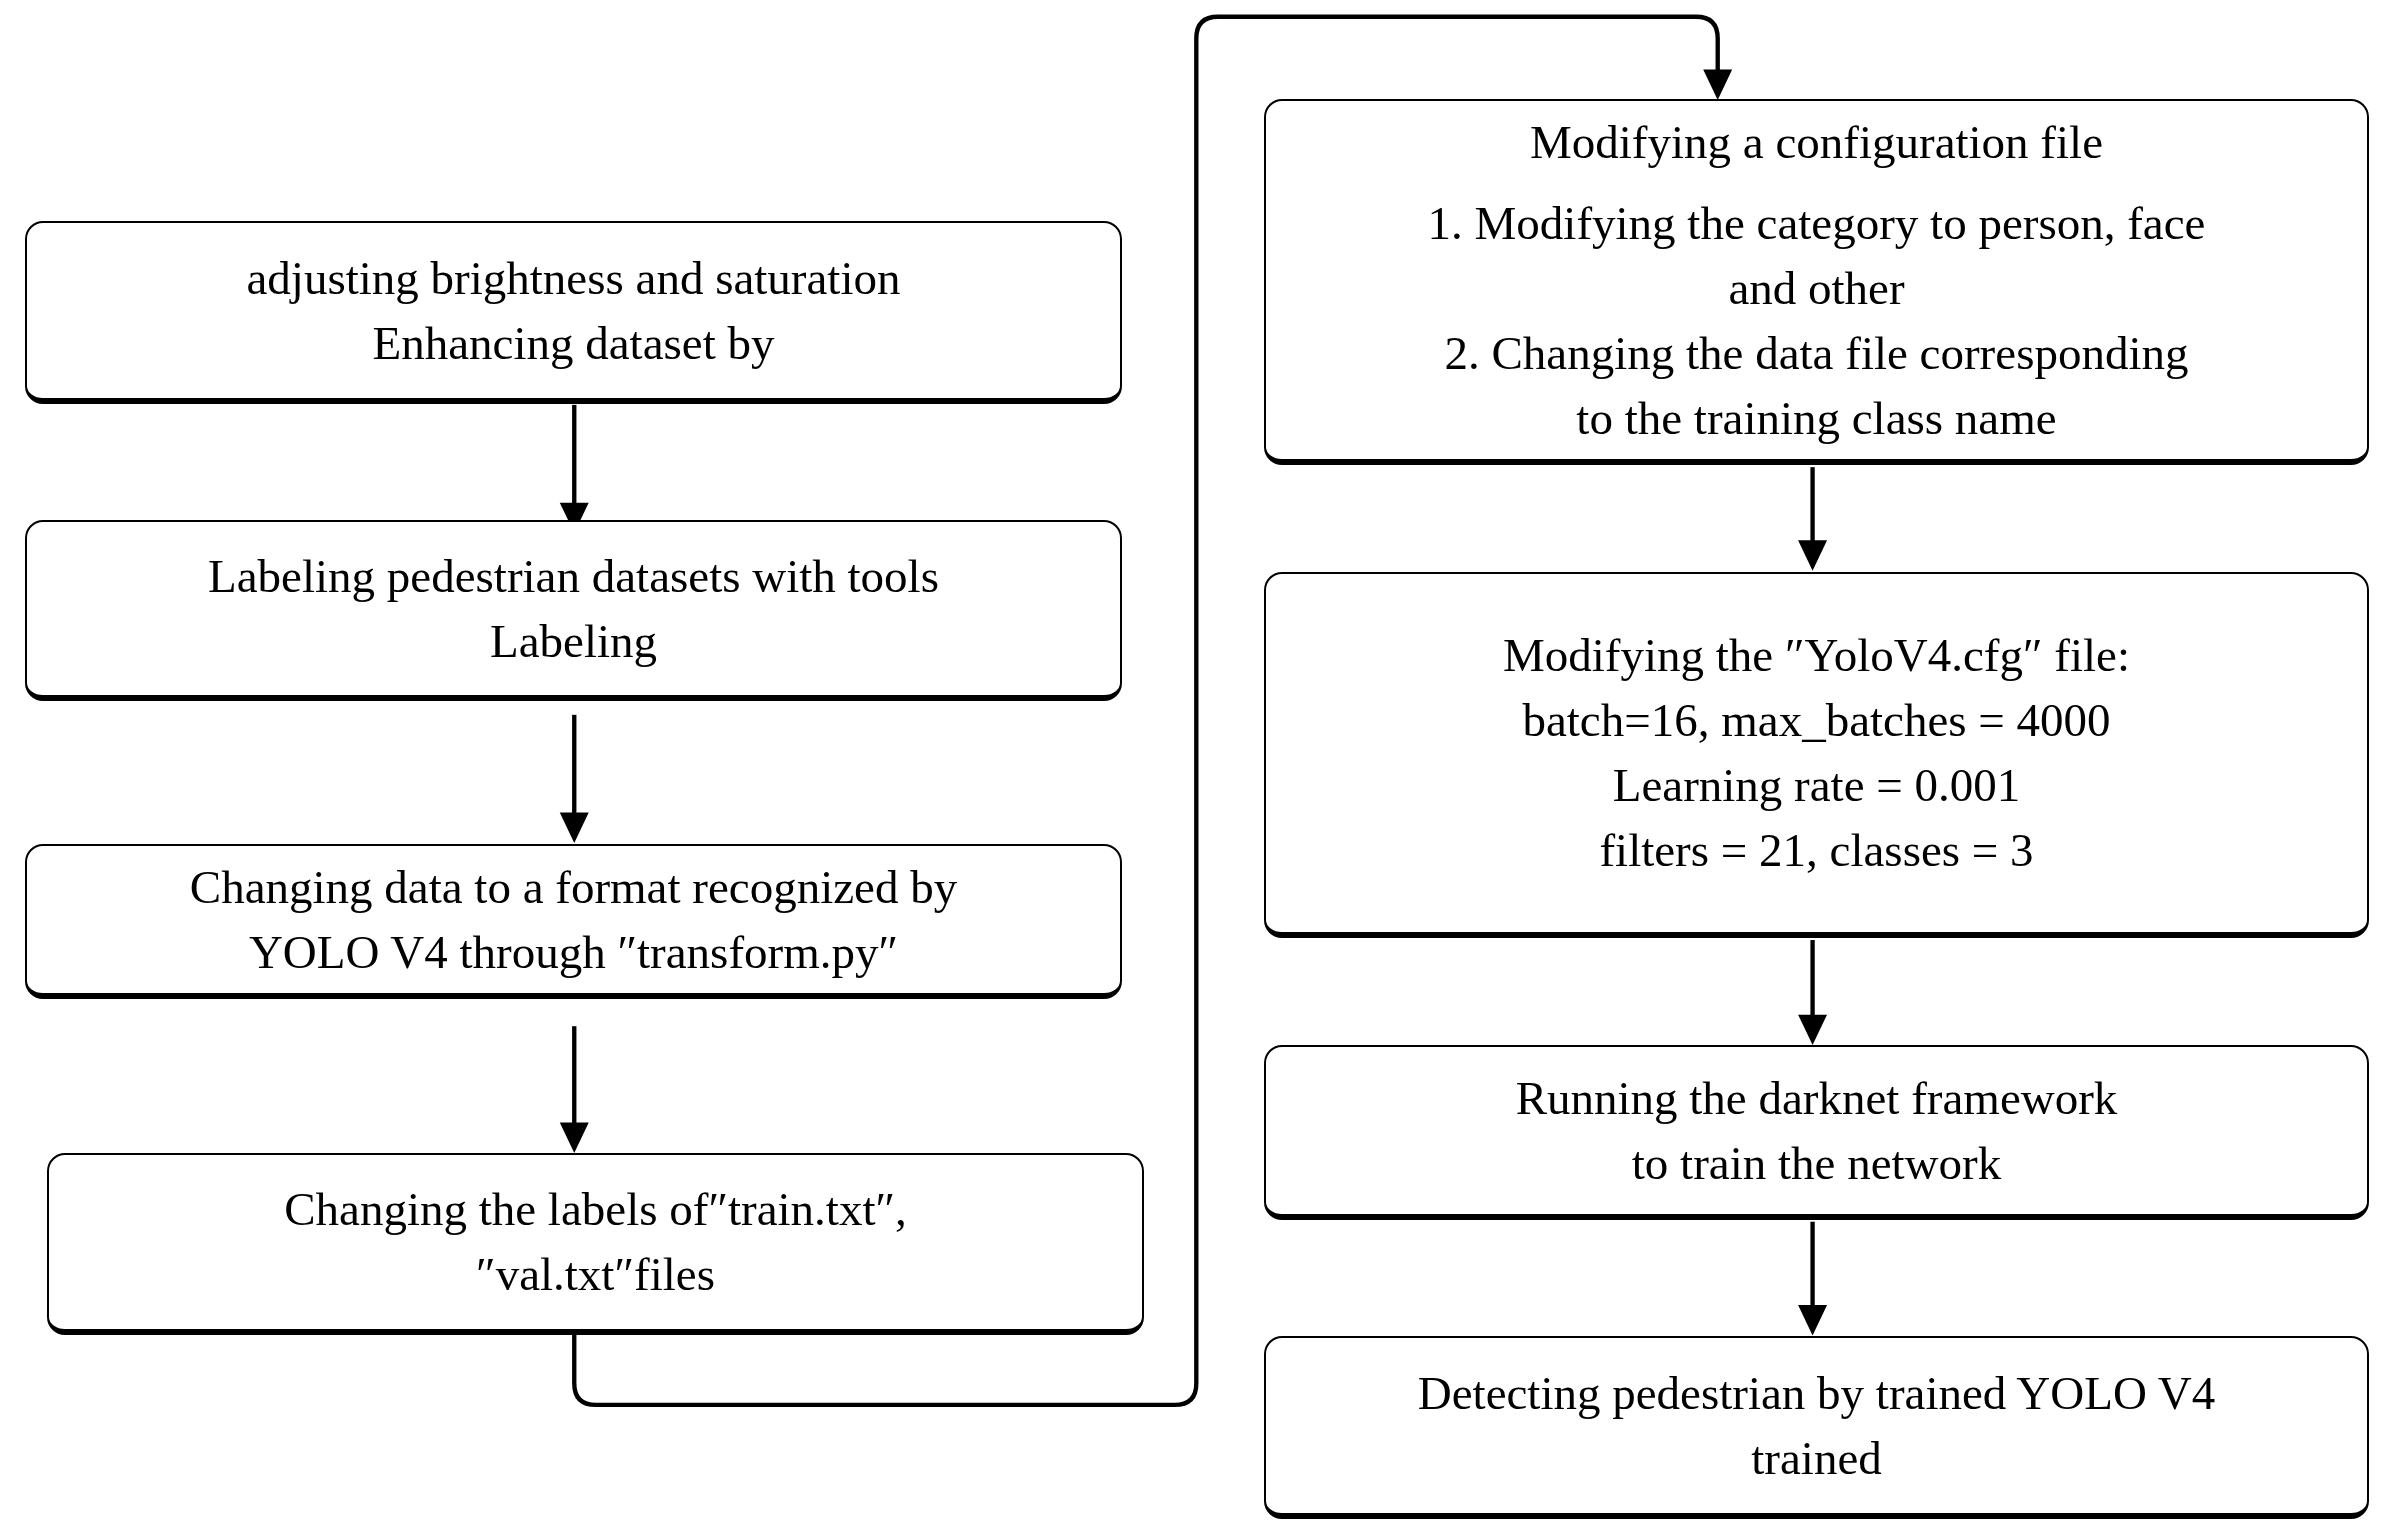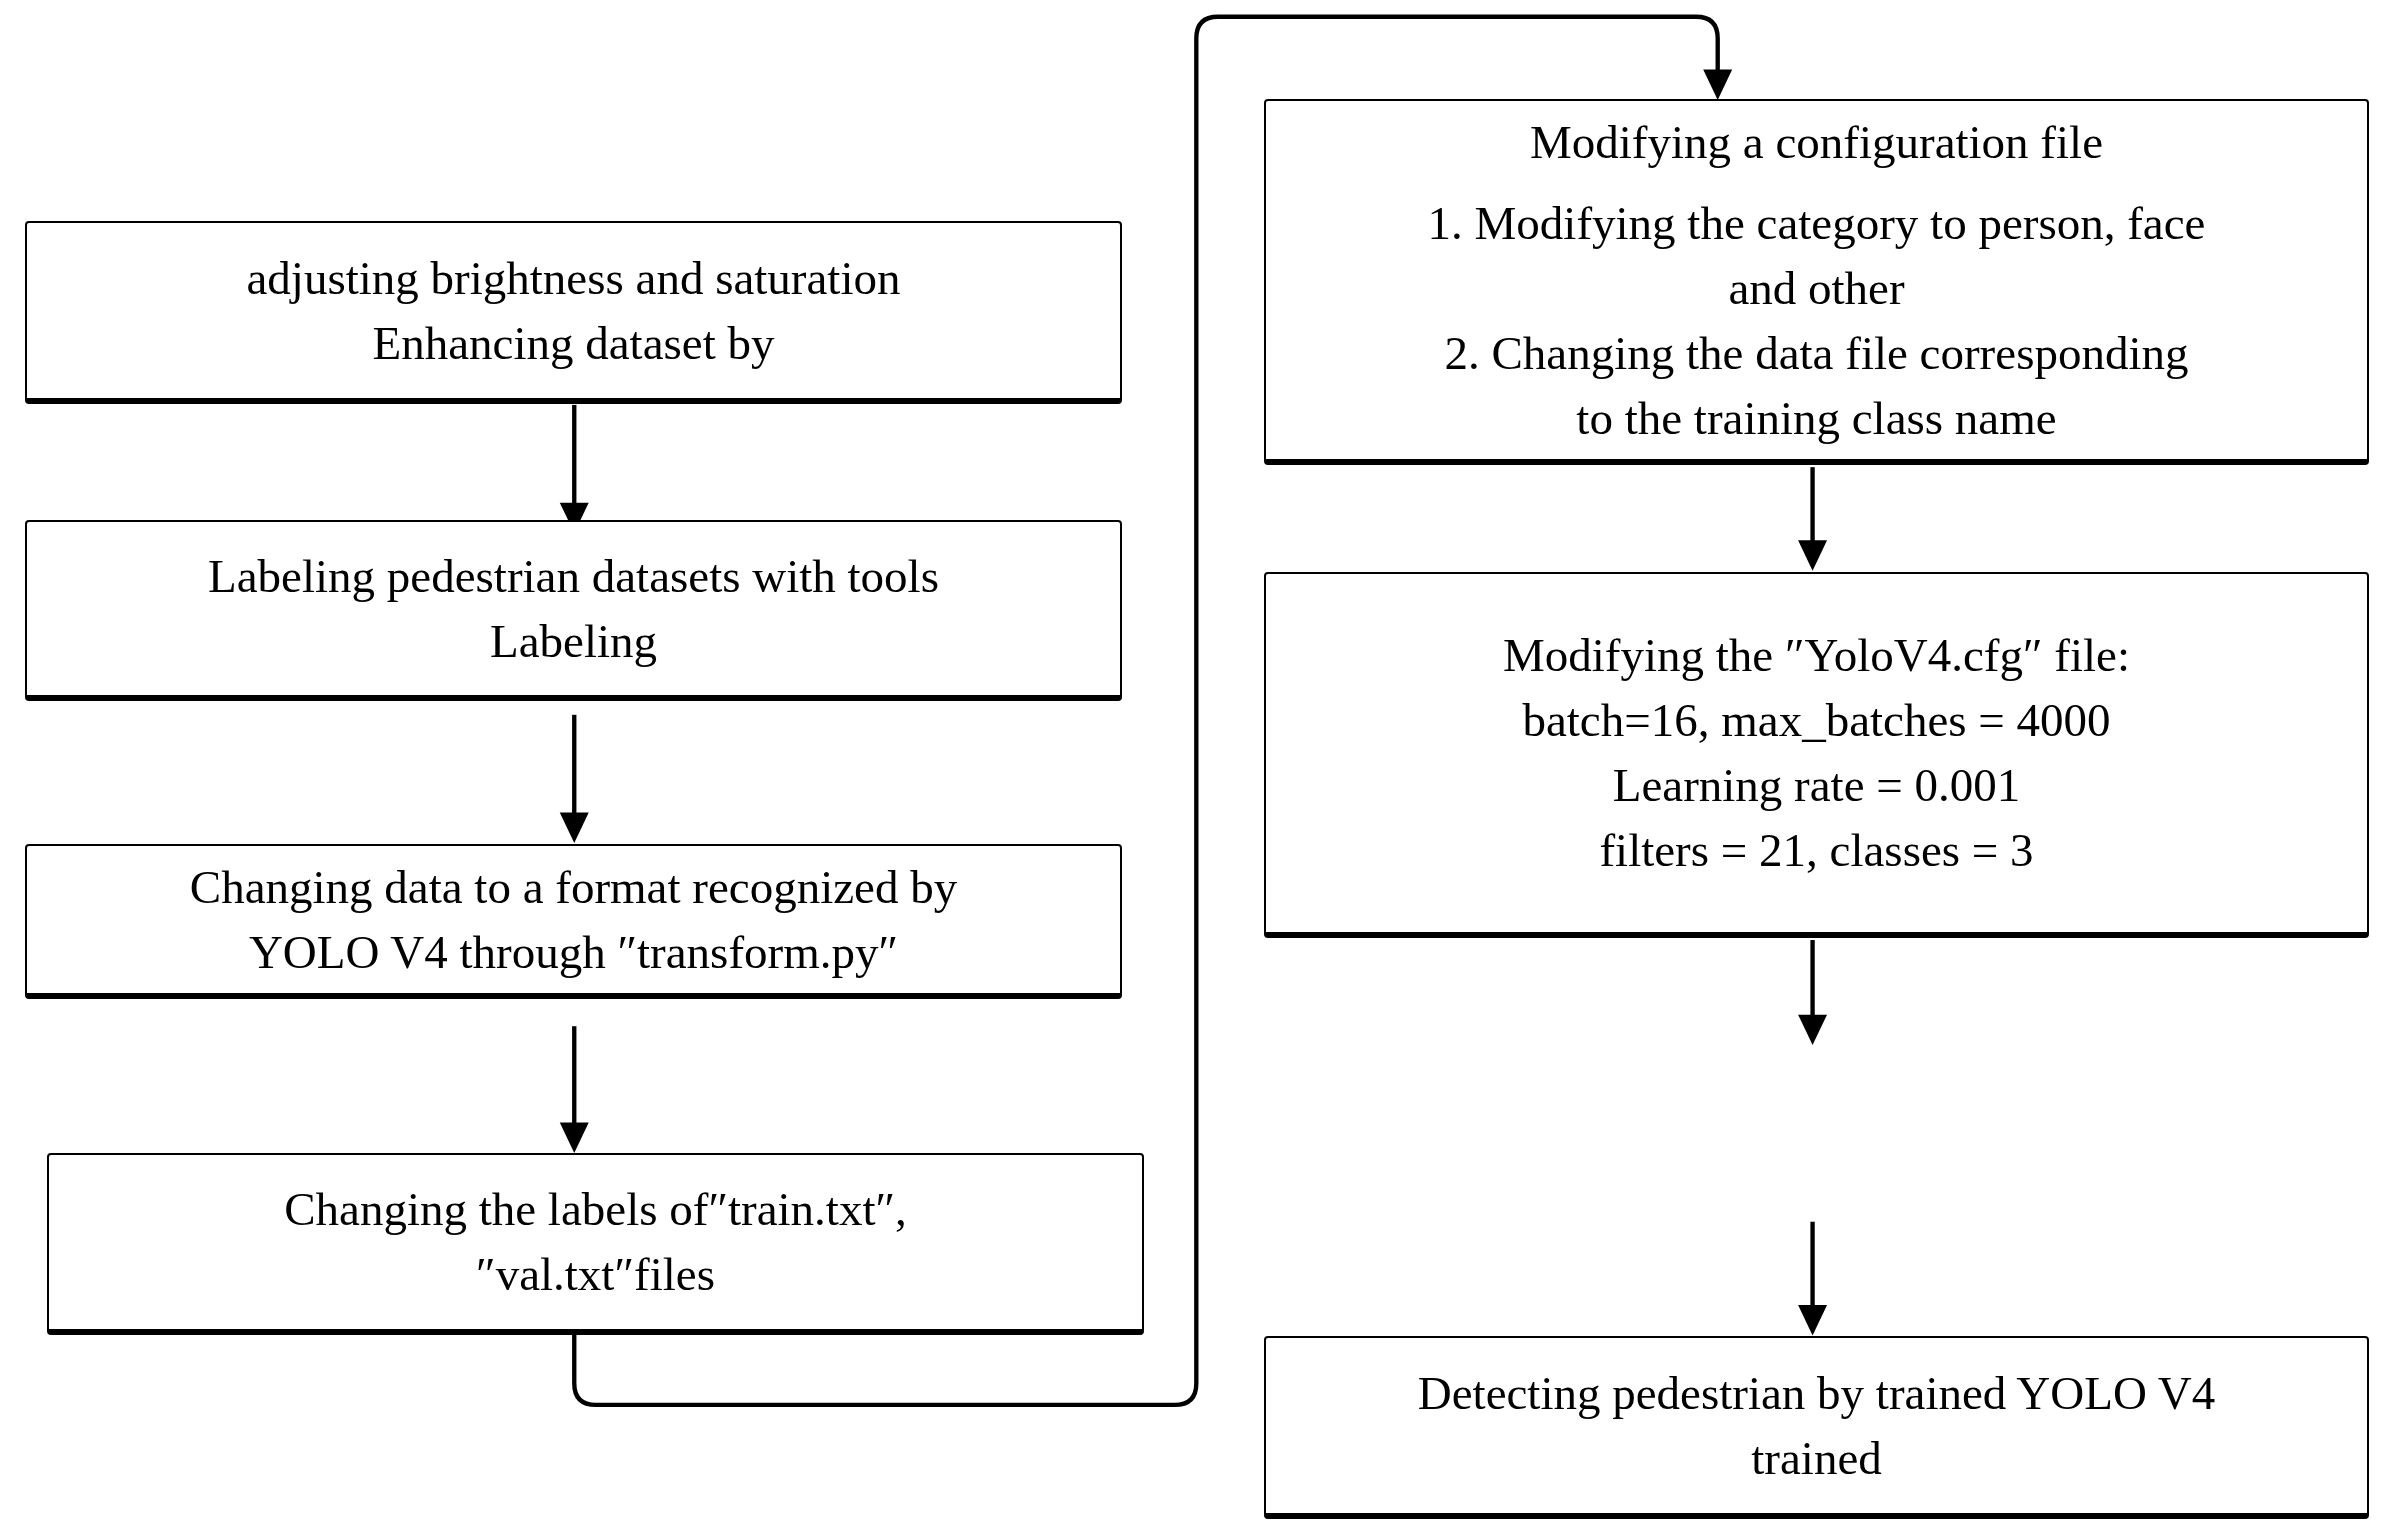--- a/index.html
+++ b/index.html
@@ -11,21 +11,21 @@
     color: #000000;
     font-family: "Liberation Serif", "DejaVu Serif", serif;
     overflow: hidden;
   }
   .fbox {
     position: absolute;
     box-sizing: border-box;
     background: #ffffff;
     border: 2.9px solid #000000;
     border-bottom-width: 6.5px;
-    border-radius: 4px;
+    border-radius: 18px;
     display: flex;
     flex-direction: column;
     justify-content: center;
     align-items: center;
     text-align: center;
     padding: 4.3px 13px;
     z-index: 2;
   }
   .lbox { left: 25px; width: 1097px; }
   .rbox { left: 1264px; width: 1105px; }
@@ -109,20 +109,24 @@
     <div class="line">to the training class name</div>
   </div>
 
   <div class="fbox rbox" style="top:572px; height:366px;">
     <div class="title gap-lg">Modifying the ″YoloV4.cfg″ file:</div>
     <div class="line">batch=16, max_batches = 4000</div>
     <div class="line">Learning rate = 0.001</div>
     <div class="line">filters = 21, classes = 3</div>
   </div>
 
+  <div class="fbox rbox" style="top:1045px; height:175px;">
+    <div class="line">Running the darknet framework</div>
+    <div class="line">to train the network</div>
+  </div>
 
   <div class="fbox rbox" style="top:1336px; height:183px;">
     <div class="line">Detecting pedestrian by trained YOLO V4</div>
     <div class="line">trained</div>
   </div>
 
 </div>
 
 
 </body></html>

